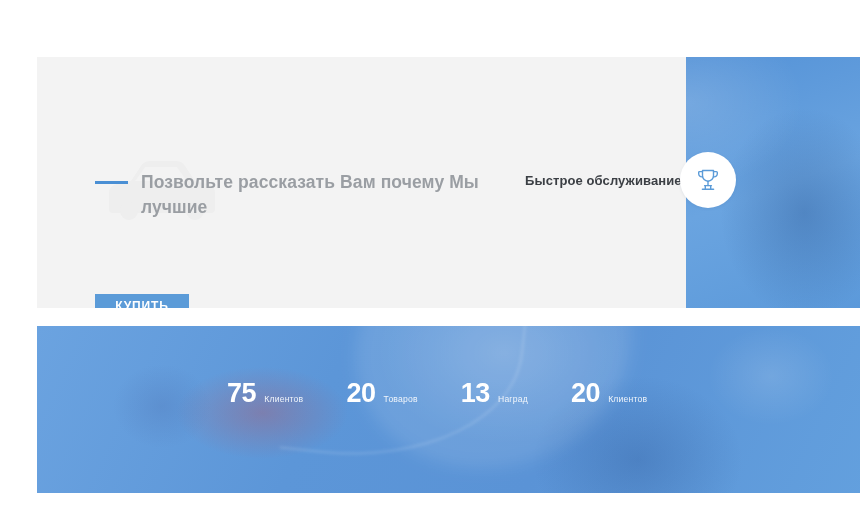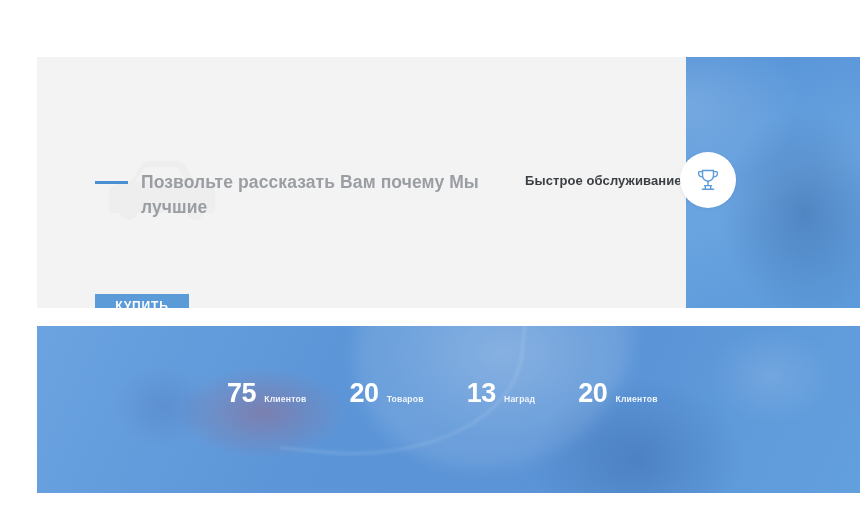--- a/index.html
+++ b/index.html
@@ -225,21 +225,20 @@
     font-size: 27px;
     font-weight: bold;
     color: #ffffff;
     letter-spacing: -.4px;
     line-height: 1;
   }
   .stat-label {
     font-size: 8.6px;
     color: #f0f5fb;
     letter-spacing: .2px;
-    font-weight: bold;
   }
 </style>
 </head>
 <body>
 
 <div class="page">
 
   <section class="hero">
 
     <div class="hero-photo"></div>

